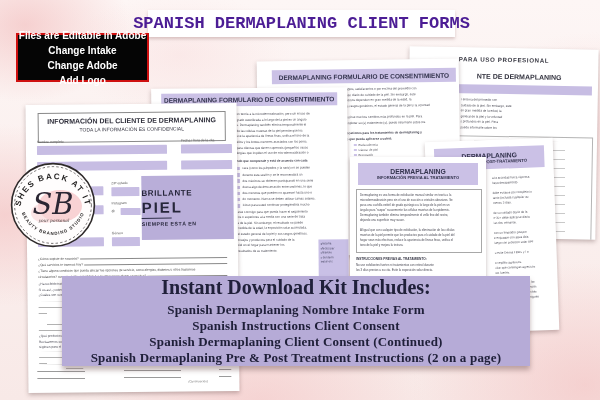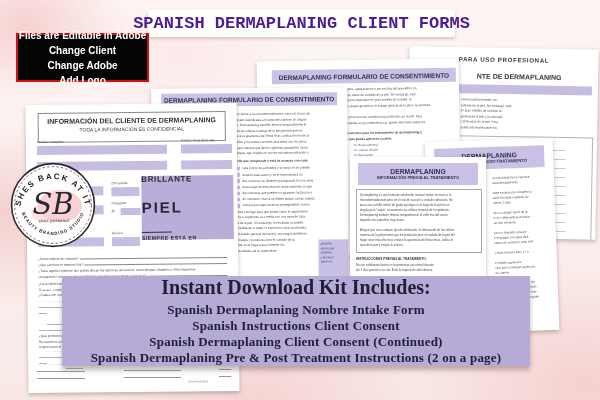--- a/index.html
+++ b/index.html
@@ -209,21 +209,21 @@
     <div class="bar" style="left:11px;top:41px;width:130px;height:9px;"></div>
     <div class="flabel" style="left:155px;top:35px;">Fecha / hora de la cita</div>
     <div class="bar" style="left:155px;top:41px;width:51px;height:9px;"></div>
 
     <div class="bar" style="left:11px;top:57px;width:130px;height:9px;"></div>
     <div class="bar" style="left:155px;top:57px;width:51px;height:9px;"></div>
 
     <div class="abs" style="left:115px;top:72px;width:92px;height:64px;background:#b9aed9;color:#26263a;
                 display:flex;flex-direction:column;align-items:flex-start;justify-content:center;">
       <div class="nw" style="font-size:8px;font-weight:600;letter-spacing:.6px;">BRILLANTE</div>
-      <div class="nw" style="font-size:15px;font-weight:bold;letter-spacing:2px;margin:15px 0;">PIEL</div>
+      <div class="nw" style="font-size:15px;font-weight:bold;letter-spacing:2px;margin:1px 0;">PIEL</div>
       <div style="width:30px;border-top:.7px solid #30304a;margin:1px 0 2px 0;"></div>
       <div class="nw" style="font-size:5.2px;font-weight:600;letter-spacing:.5px;">SIEMPRE ESTÁ EN</div>
     </div>
 
     <div class="bar" style="left:11px;top:82px;width:66px;height:9px;"></div>
     <div class="flabel" style="left:85px;top:77px;">ZIP estado</div>
     <div class="bar" style="left:85px;top:83px;width:28px;height:9px;"></div>
 
     <div class="bar" style="left:11px;top:101px;width:66px;height:9px;"></div>
     <div class="flabel" style="left:85px;top:97px;">Instagram</div>
@@ -290,21 +290,21 @@
 
   <div class="abs" style="left:148px;top:10px;width:307px;height:27px;background:#fff;box-shadow:0 2px 3px rgba(150,110,110,.35);
               display:flex;align-items:center;justify-content:center;">
     <div class="nw" style="font-size:17px;font-weight:bold;color:#4c1d95;font-family:Liberation Mono, monospace;">SPANISH DERMAPLANING CLIENT FORMS</div>
   </div>
 
   <div class="abs ctr" style="left:16px;top:33px;width:129px;height:45px;background:#050505;border:2px solid #cf1010;
               display:flex;flex-direction:column;align-items:center;justify-content:center;">
     <div style="font-size:10px;font-weight:bold;color:#fff;line-height:1.5;">
         <div>Files are Editable in Adobe</div>
-        <div>Change Client</div>
+        <div>Change Intake</div>
         <div>Change Adobe</div>
         <div>Add Logo</div>
       </div>
   </div>
 
   <div class="abs" style="left:62px;top:276px;width:468px;height:90px;background:#b6abd7;box-shadow:0 4px 5px rgba(120,90,90,.45);
               display:flex;flex-direction:column;align-items:center;justify-content:center;
               font-family:'Liberation Serif',serif;color:#20203a;">
     <div class="nw" style="font-size:20px;font-weight:bold;margin-bottom:3px;">Instant Download Kit Includes:</div>
     <div class="ctr" style="font-size:13px;font-weight:bold;line-height:1.24;letter-spacing:.2px;">

